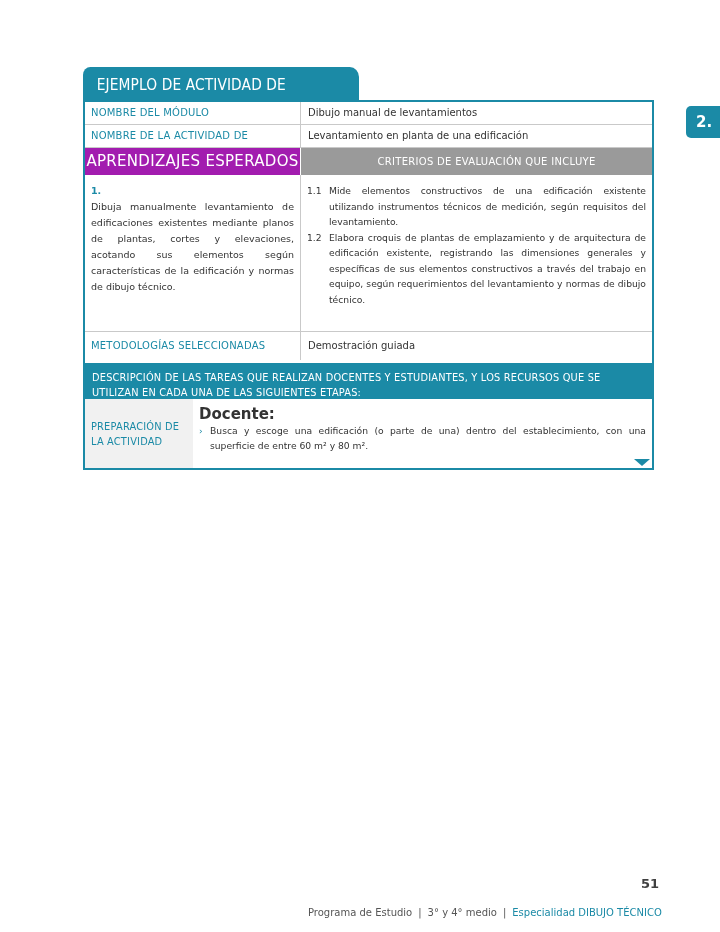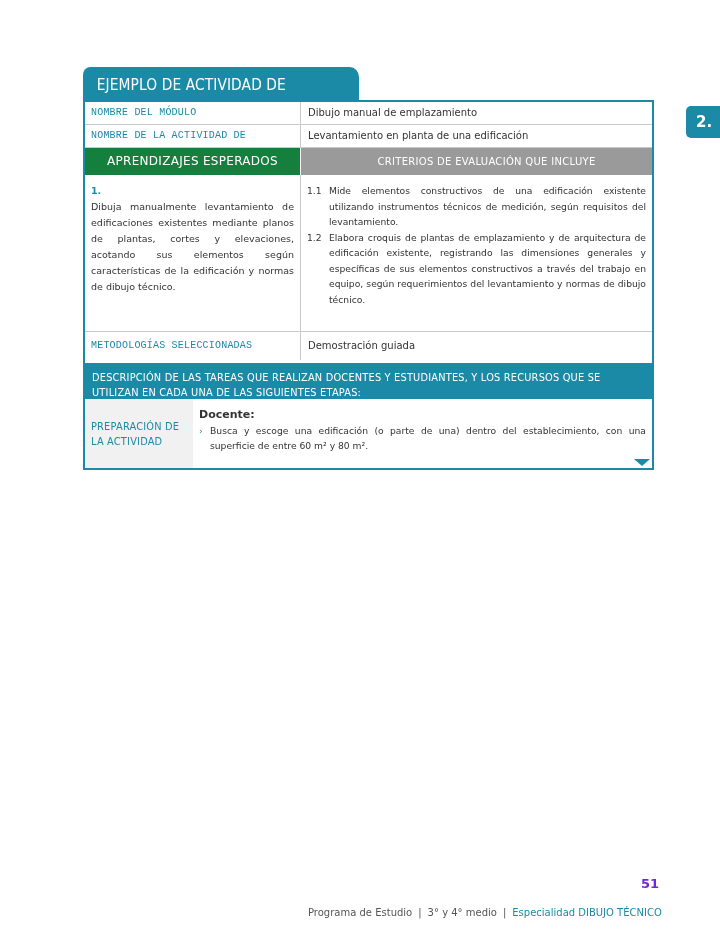--- a/index.html
+++ b/index.html
@@ -2,57 +2,57 @@
 <html><head>
   <meta charset="utf-8">
   <style>
     html, body { margin:0; padding:0; background:#ffffff; }
     body { width:720px; height:932px; position:relative; overflow:hidden; font-family:"DejaVu Sans", sans-serif; color:#333; }
     .tab-title { position:absolute; left:83px; top:67px; width:300px; height:34px; background:#1b8aa6; border-radius:8px 10px 0 0; color:#fff; font-size:15px; line-height:36px; padding-left:15px; box-sizing:border-box; letter-spacing:0.1px; transform:scaleX(0.92); transform-origin:left; }
     .tab-title span { display:inline-block; }
     .chapter-badge { position:absolute; left:686px; top:106px; width:40px; height:32px; background:#1b8aa6; border-radius:5px 0 0 5px; color:#fff; font-weight:bold; font-size:15px; line-height:32px; padding-left:10px; box-sizing:border-box; }
     .table { position:absolute; left:83px; top:100px; width:571px; border:2px solid #1b8aa6; border-top:2px solid #1b8aa6; box-sizing:border-box; background:#fff; }
     .row { display:flex; border-bottom:1px solid #c9c9c9; }
-    .cell-l { width:216px; border-right:1px solid #c9c9c9; padding:0 6px; box-sizing:border-box; font-size:10px; color:#1b8aa6; letter-spacing:0.2px;font-family:Liberation Mono, monospace; }
+    .cell-l { width:216px; border-right:1px solid #c9c9c9; padding:0 6px; box-sizing:border-box; font-size:10px; color:#1b8aa6; letter-spacing:0.2px; }
     .cell-r { flex:1; padding:0 7px; box-sizing:border-box; font-size:10px; color:#333; }
     .row.simple { height:22px; line-height:22px; }
     .row.header { height:27px; line-height:27px; border-bottom:none; }
-    .hdr-l { width:216px; background:#15803d; color:#fff; text-align:center; font-size:12px; letter-spacing:0.3px; border-right:1px solid #fff; box-sizing:border-box;}
+    .hdr-l { width:216px; background:#a21caf; color:#fff; text-align:center; font-size:15px; letter-spacing:0.3px; border-right:1px solid #fff; box-sizing:border-box;}
     .hdr-r { flex:1; background:#9a9a9a; color:#fff; text-align:center; font-size:10px; letter-spacing:0.3px;padding-left:20px; }
     .row.content { height:156px; }
     .content-l { width:216px; border-right:1px solid #c9c9c9; padding:8px 6px; box-sizing:border-box; font-size:9.5px; line-height:16px; color:#333; background:#fff; }
     .content-l .num { color:#1b8aa6; font-weight:bold; }
     .content-r { flex:1; padding:8px 6px; box-sizing:border-box; font-size:9.2px; line-height:15.5px; color:#333; }
     .crit { display:flex; }
     .crit .cn { width:22px; flex:none; }
     .crit .ct { flex:1; text-align:justify; }
     .row.method { height:28px; line-height:28px; }
     .desc-header { background:#1b8aa6; color:#fff; font-size:9.8px; line-height:15px; padding:7px 7px 6px 7px; letter-spacing:0.2px; height:39px; box-sizing:border-box; border-top:3px solid #fff;}
     .row.prep { height:69px; border-bottom:none; }
     .prep-l { width:108px; background:#f1f1f1; padding:20px 6px; box-sizing:border-box; font-size:9.8px; line-height:15px; color:#1b8aa6; letter-spacing:0.2px; }
     .prep-r { flex:1; padding:8px 6px; box-sizing:border-box; font-size:9.2px; line-height:15.5px; color:#333; position:relative; }
-    .prep-r .who { font-weight:bold; font-size:11px; }
+    .prep-r .who { font-weight:bold; font-size:15px; }
     .bullet { display:flex; }
     .bullet .b { width:11px; color:#1b8aa6; flex:none; }
     .arrow-down { position:absolute; right:2px; bottom:2px; width:0; height:0; border-left:8px solid transparent; border-right:8px solid transparent; border-top:7px solid #1b8aa6; }
     .footer { position:absolute; top:879px; left:308px; font-size:10px; color:#555; white-space:nowrap;margin-top:28px; }
     .footer .sep { margin:0 6px; color:#555; }
     .footer .spec { color:#1b8aa6; }
-    .page-num { position:absolute; left:641px; top:876px; font-size:13px; color:#6d28d9; font-weight:bold; }
+    .page-num { position:absolute; left:641px; top:876px; font-size:13px; color:#404040; font-weight:bold; }
   </style>
 </head>
 <body>
 
 <div class="tab-title"><span>EJEMPLO DE ACTIVIDAD DE APRENDIZAJE</span></div>
 <div class="chapter-badge">2.</div>
 
 <div class="table">
   <div class="row simple">
     <div class="cell-l">NOMBRE DEL MÓDULO</div>
-    <div class="cell-r">Dibujo manual de emplazamiento</div>
+    <div class="cell-r">Dibujo manual de levantamientos</div>
   </div>
   <div class="row simple">
     <div class="cell-l">NOMBRE DE LA ACTIVIDAD DE APRENDIZAJE</div>
     <div class="cell-r">Levantamiento en planta de una edificación</div>
   </div>
   <div class="row header">
     <div class="hdr-l">APRENDIZAJES ESPERADOS</div>
     <div class="hdr-r">CRITERIOS DE EVALUACIÓN QUE INCLUYE</div>
   </div>
   <div class="row content">

